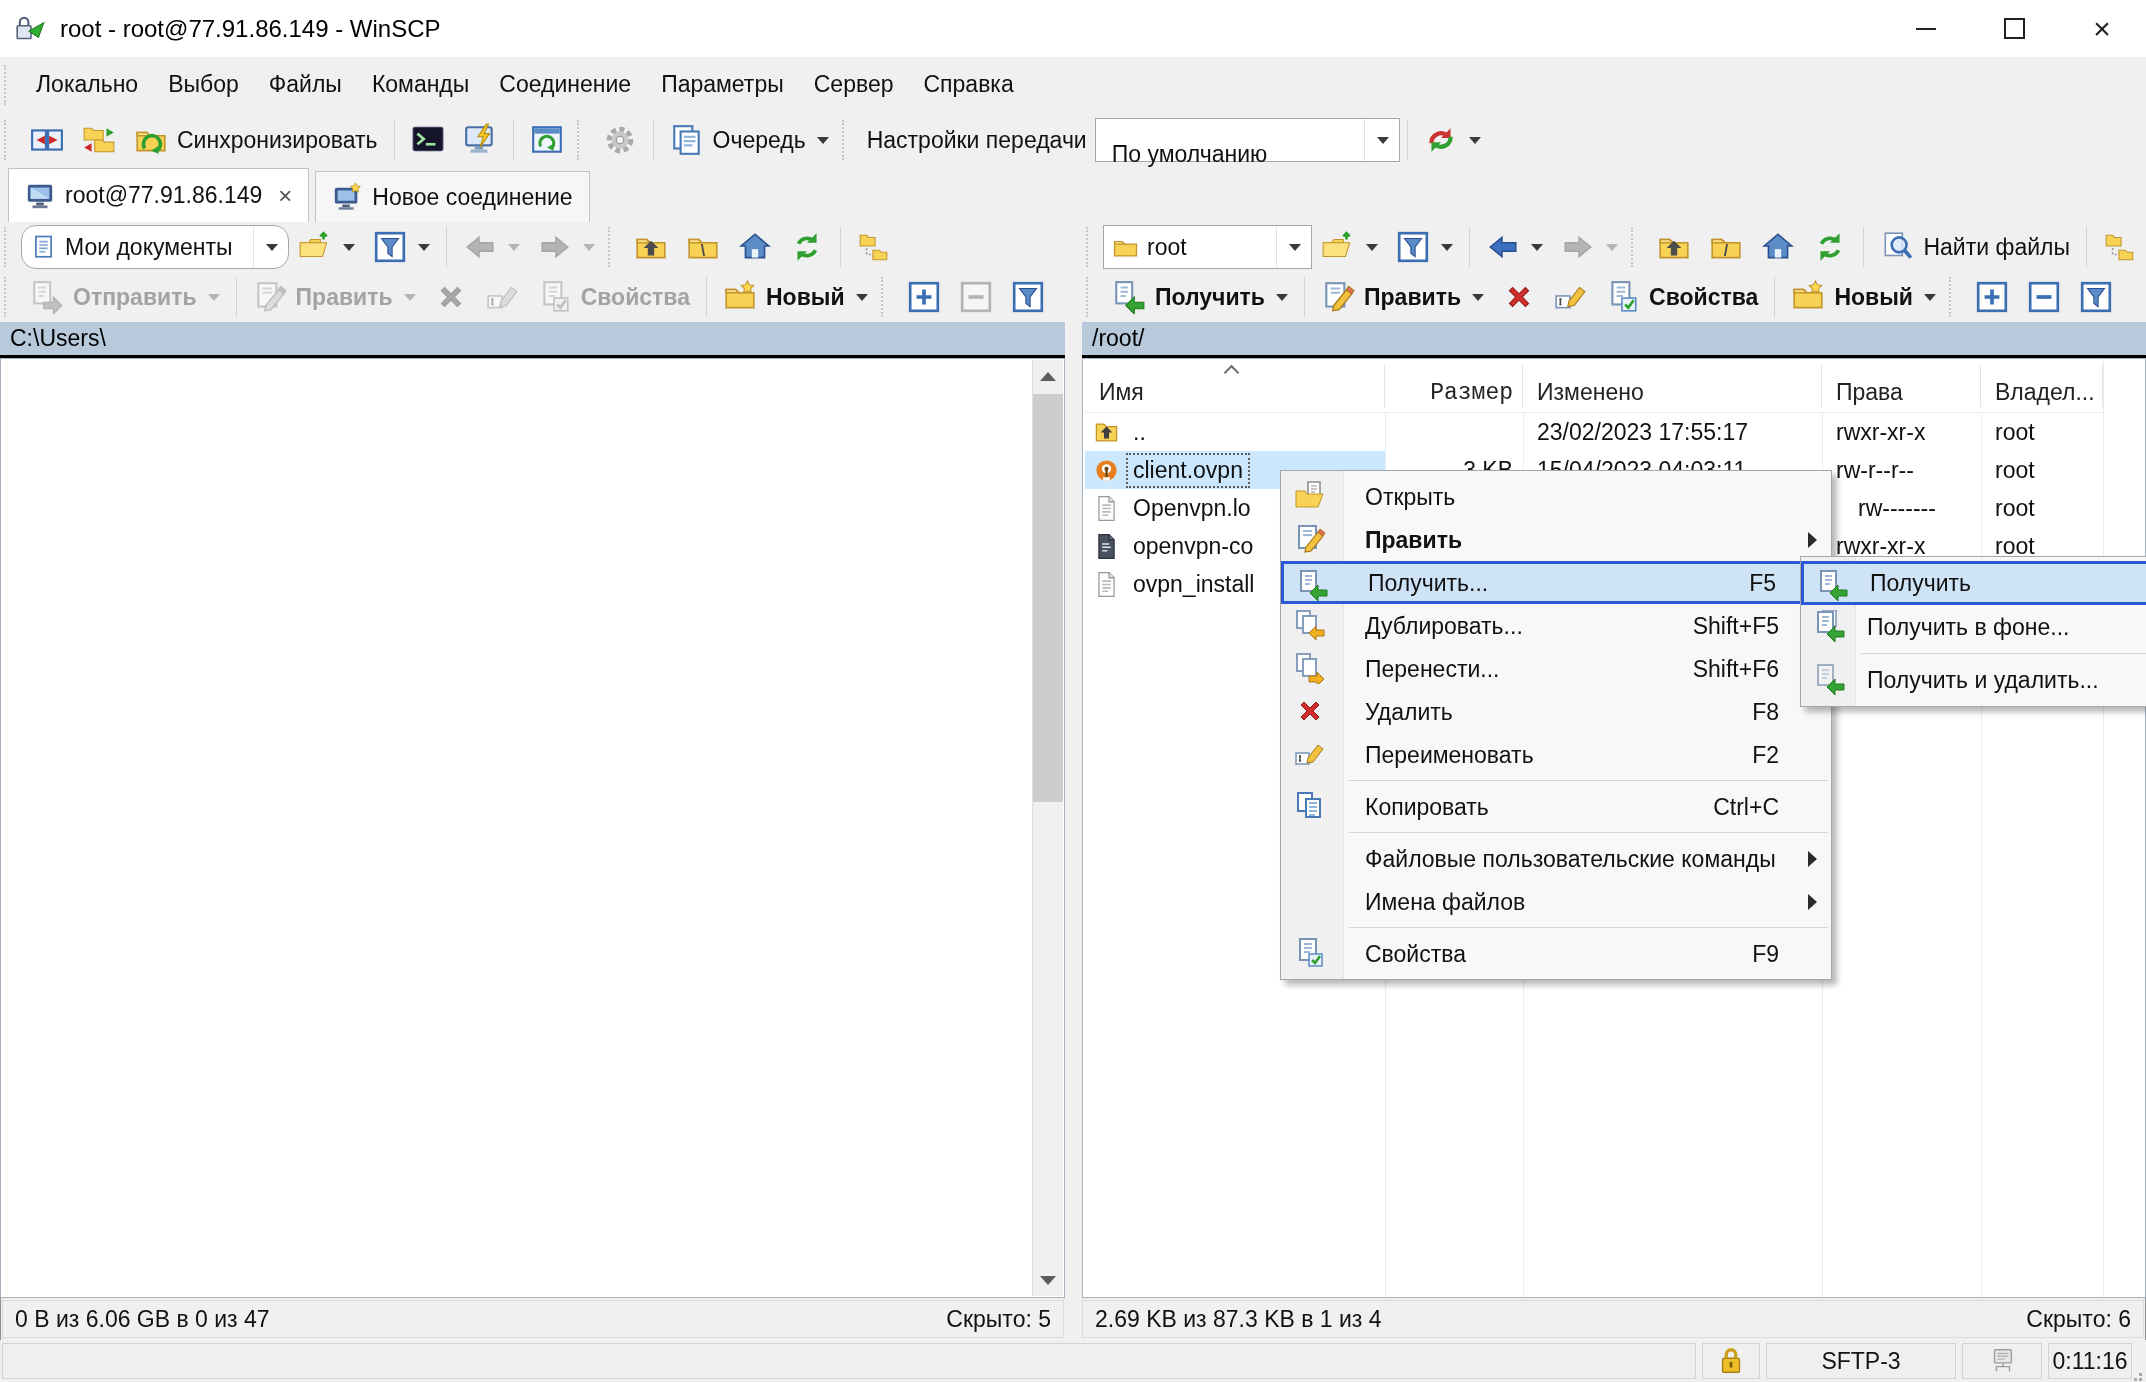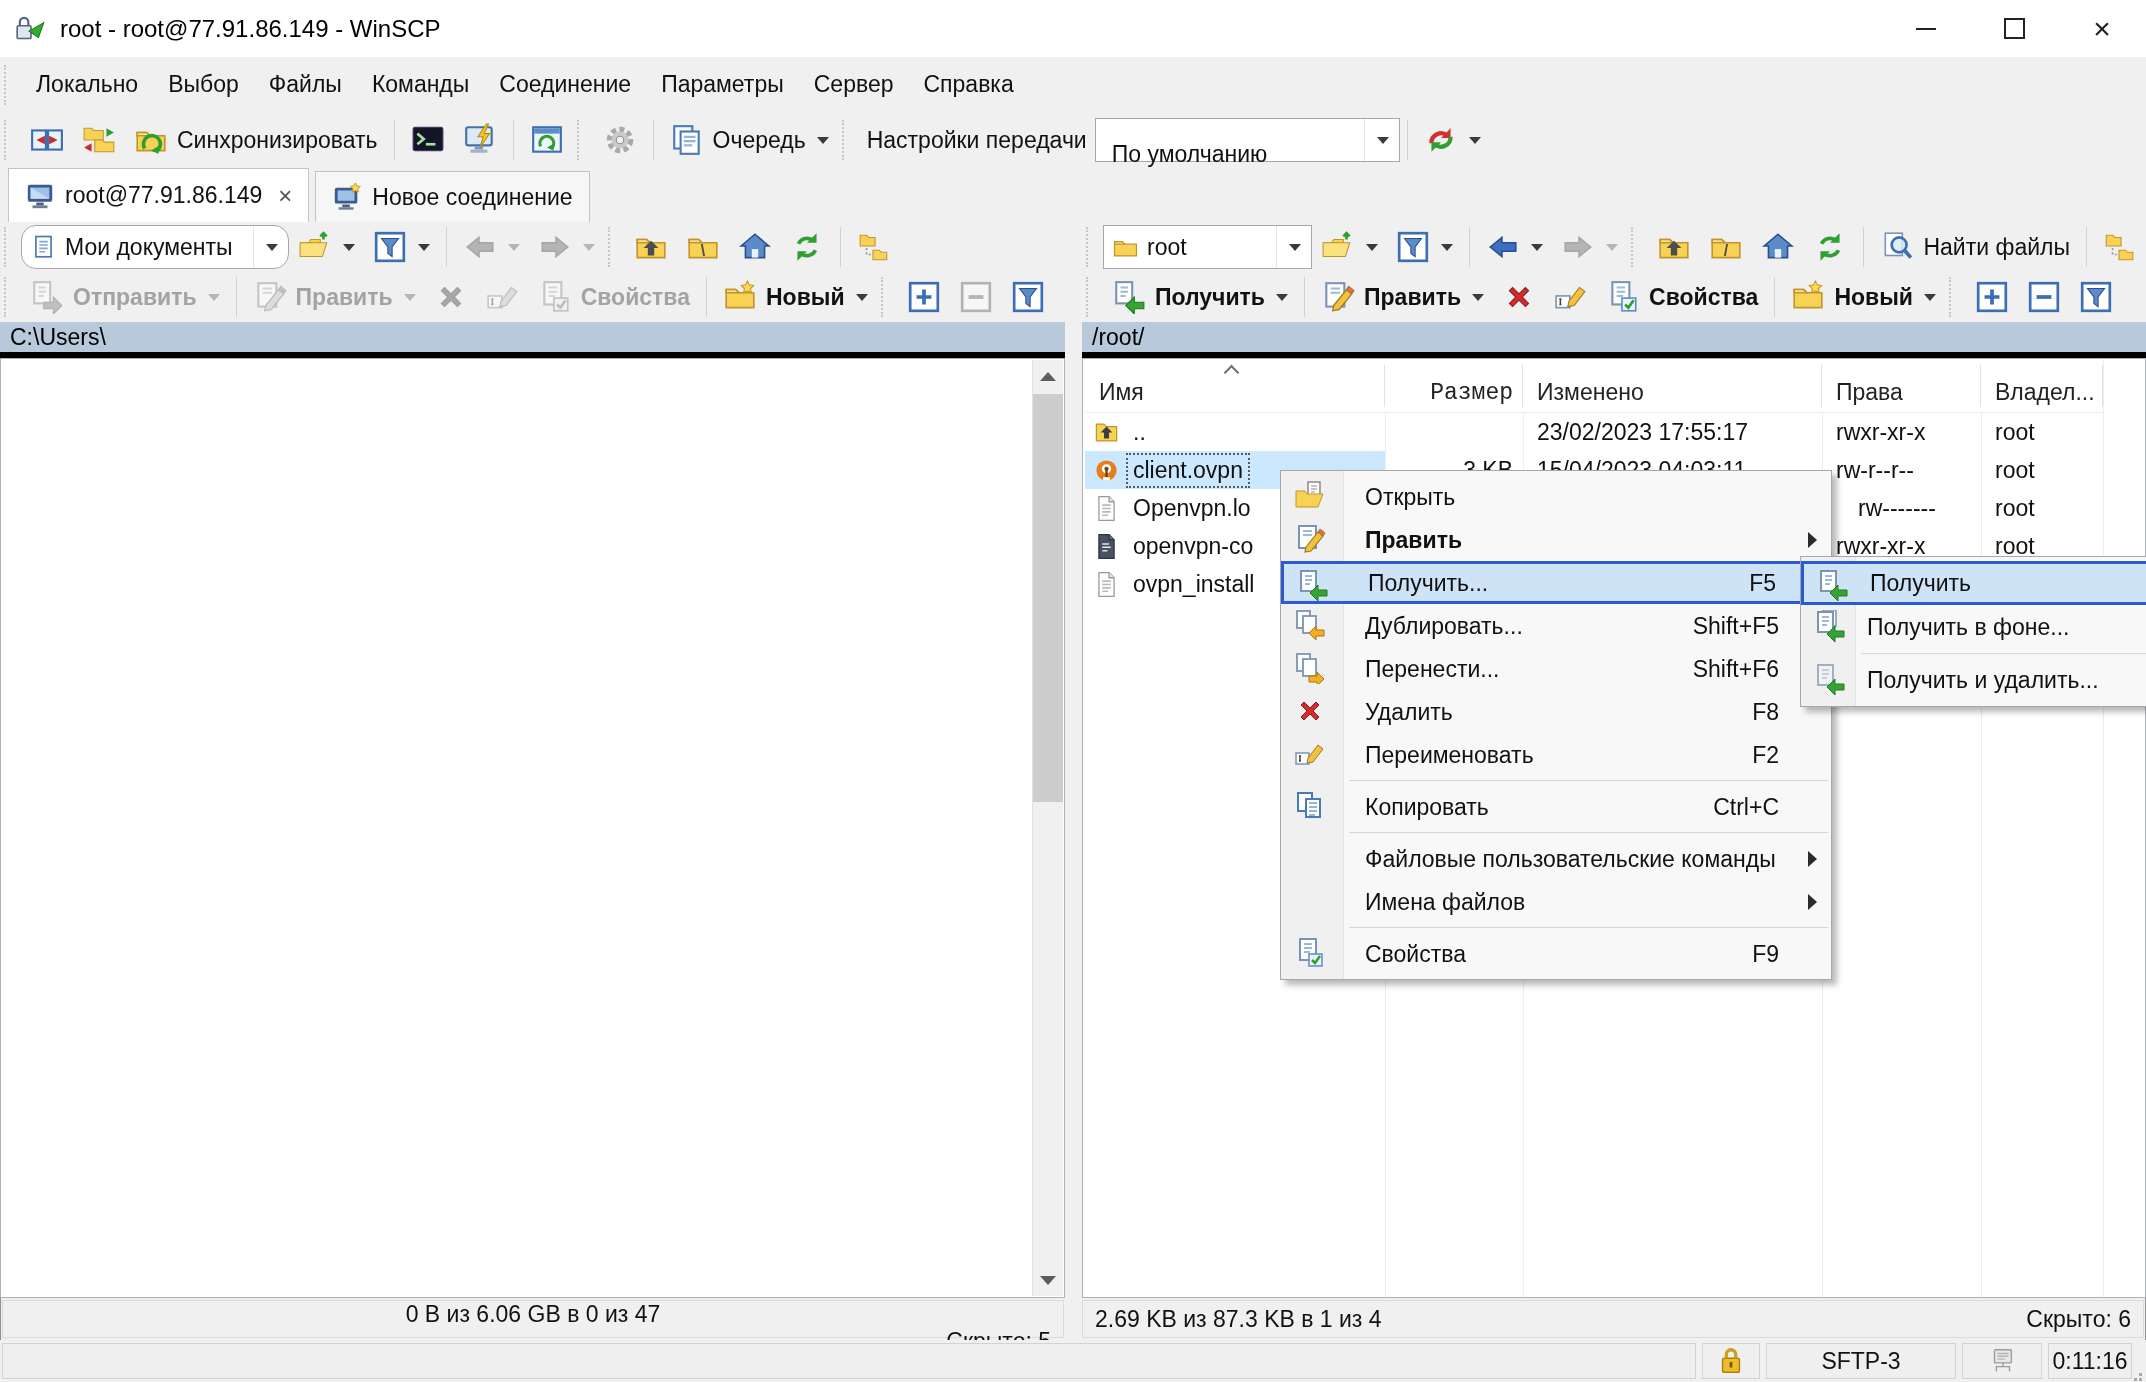--- a/index.html
+++ b/index.html
@@ -51,21 +51,21 @@
   .tab.active{background:#ffffff;height:53px;}
   .tab .x{font-size:24px;color:#555;margin-left:6px;}
 
   
   #lp-tb1,#lp-tb2{position:absolute;left:0;width:1065px;height:50px;}
   #rp-tb1,#rp-tb2{position:absolute;left:1082px;width:1064px;height:50px;}
   #lp-tb1,#rp-tb1{top:222px;}
   #lp-tb2,#rp-tb2{top:272px;font-weight:bold;}
 
   
-  .pathbar{position:absolute;top:322px;height:36px;background:#b7c9da;border-bottom:6px solid #000000;
+  .pathbar{position:absolute;top:322px;height:36px;background:#b7c9da;border-bottom:3px solid #000000;
            display:flex;align-items:center;padding-left:10px;box-sizing:border-box;color:#000;}
   #lp-path{left:0;width:1065px;}
   #rp-path{left:1082px;width:1064px;}
 
   
   .pbody{position:absolute;top:358px;height:940px;background:#fff;border:1px solid #a8b2bf;box-sizing:border-box;}
   #lp-body{left:0;width:1065px;}
   #rp-body{left:1082px;width:1064px;}
 
   
@@ -85,21 +85,21 @@
   .sortchev{position:absolute;top:4px;width:13px;height:13px;}
   .sortchev:before{content:"";position:absolute;left:1px;top:4px;width:9px;height:9px;border-left:2px solid #707070;border-top:2px solid #707070;transform:rotate(45deg);}
 
   .frow{position:absolute;left:0;width:100%;height:38px;}
   .fcell{position:absolute;top:0;height:38px;display:flex;align-items:center;white-space:nowrap;}
   .fsel{position:absolute;left:2px;top:0;width:300px;height:38px;background:#cce8ff;}
   .fname-focus{outline:2px dotted #5a5a5a;outline-offset:1px;}
 
   
   .sb1box{position:absolute;top:1300px;height:38px;background:#f0f0f0;border:1px solid #dadada;box-sizing:border-box;display:flex;align-items:center;padding:0 12px;}
-  #sb1-left{left:2px;width:1062px;flex-direction:column;}
+  #sb1-left{left:2px;width:1062px;}
   #sb1-right{left:1082px;width:1062px;}
   .sb1box .hid{margin-left:auto;}
   .sb2{position:absolute;left:0;top:1340px;width:2146px;height:42px;background:#f0f0f0;}
   .sb2cell{position:absolute;top:3px;height:36px;background:#efefef;border:1px solid #d2d2d2;box-sizing:border-box;display:flex;align-items:center;justify-content:center;}
 
   
   .menu{position:absolute;background:#f8f8f8;border:1px solid #a7a7a7;box-shadow:5px 5px 6px rgba(0,0,0,.28);padding:4px 0;box-sizing:border-box;z-index:20;}
   #ctx-menu{left:1280px;top:470px;width:552px;}
   #ctx-submenu{left:1800px;top:556px;width:352px;z-index:21;}
   .menu .gutter{position:absolute;left:0;top:0;bottom:0;width:62px;background:#f0f0f0;border-right:1px solid #e3e3e3;}

